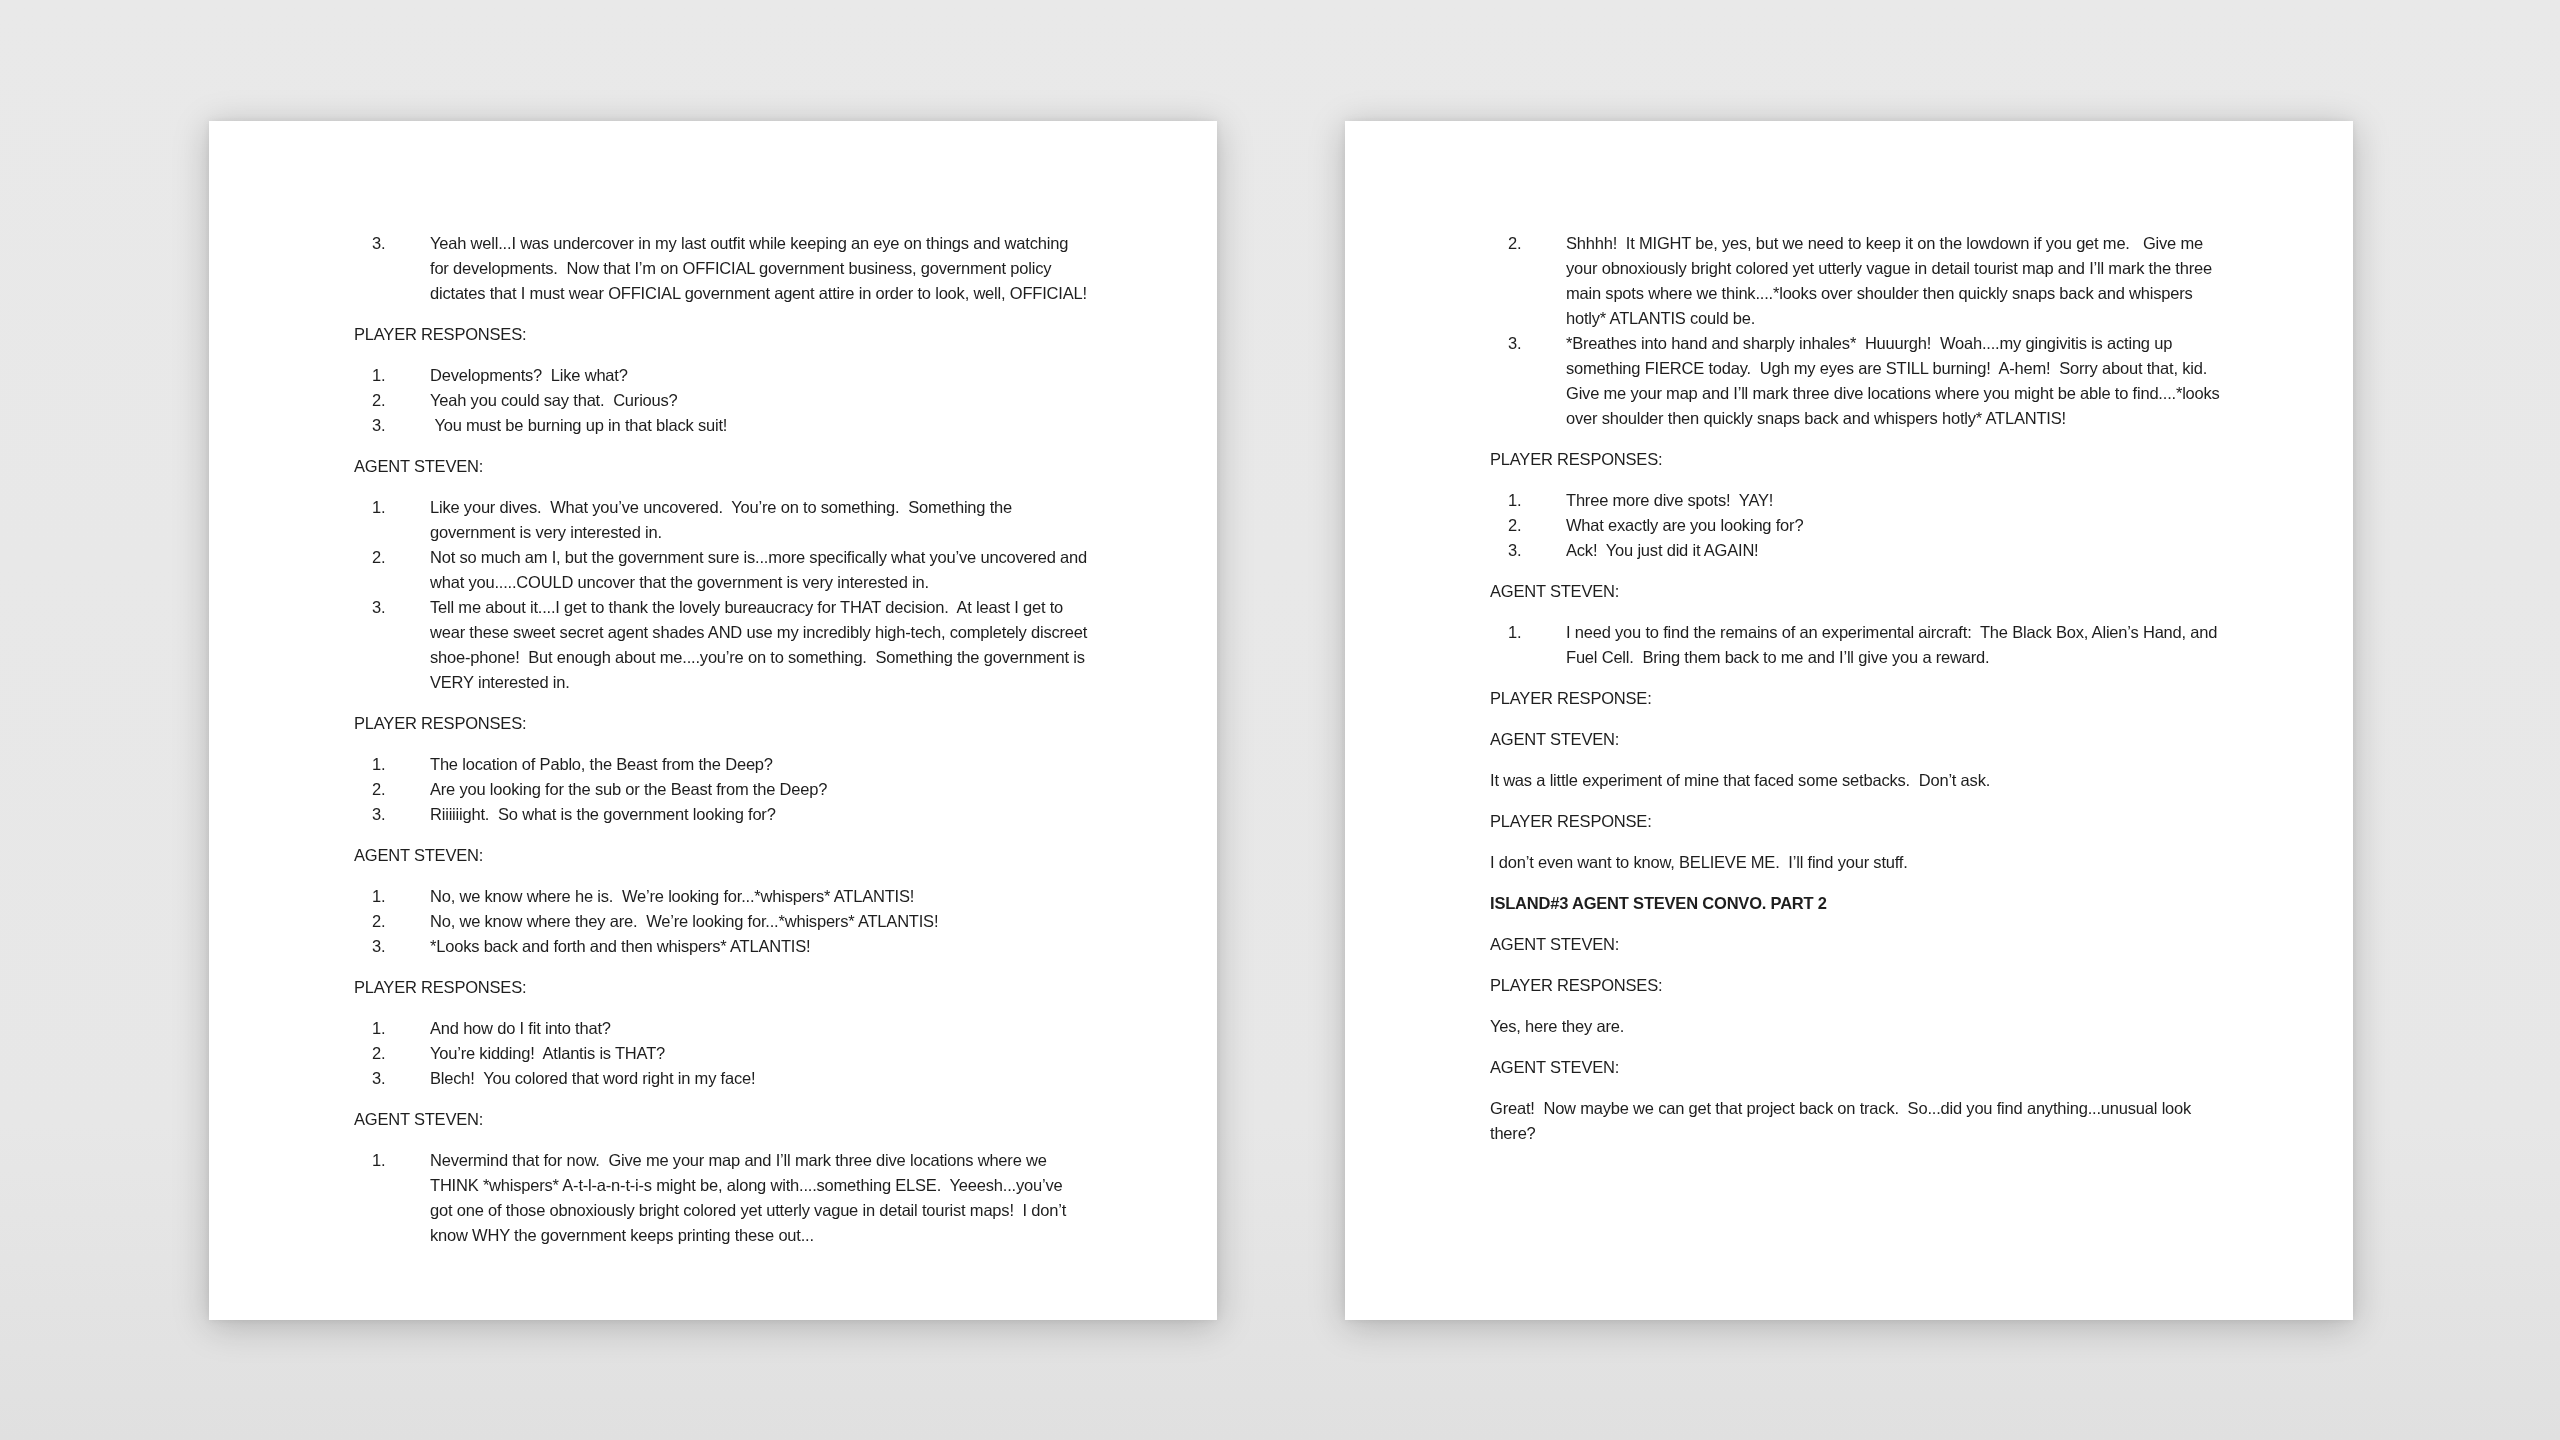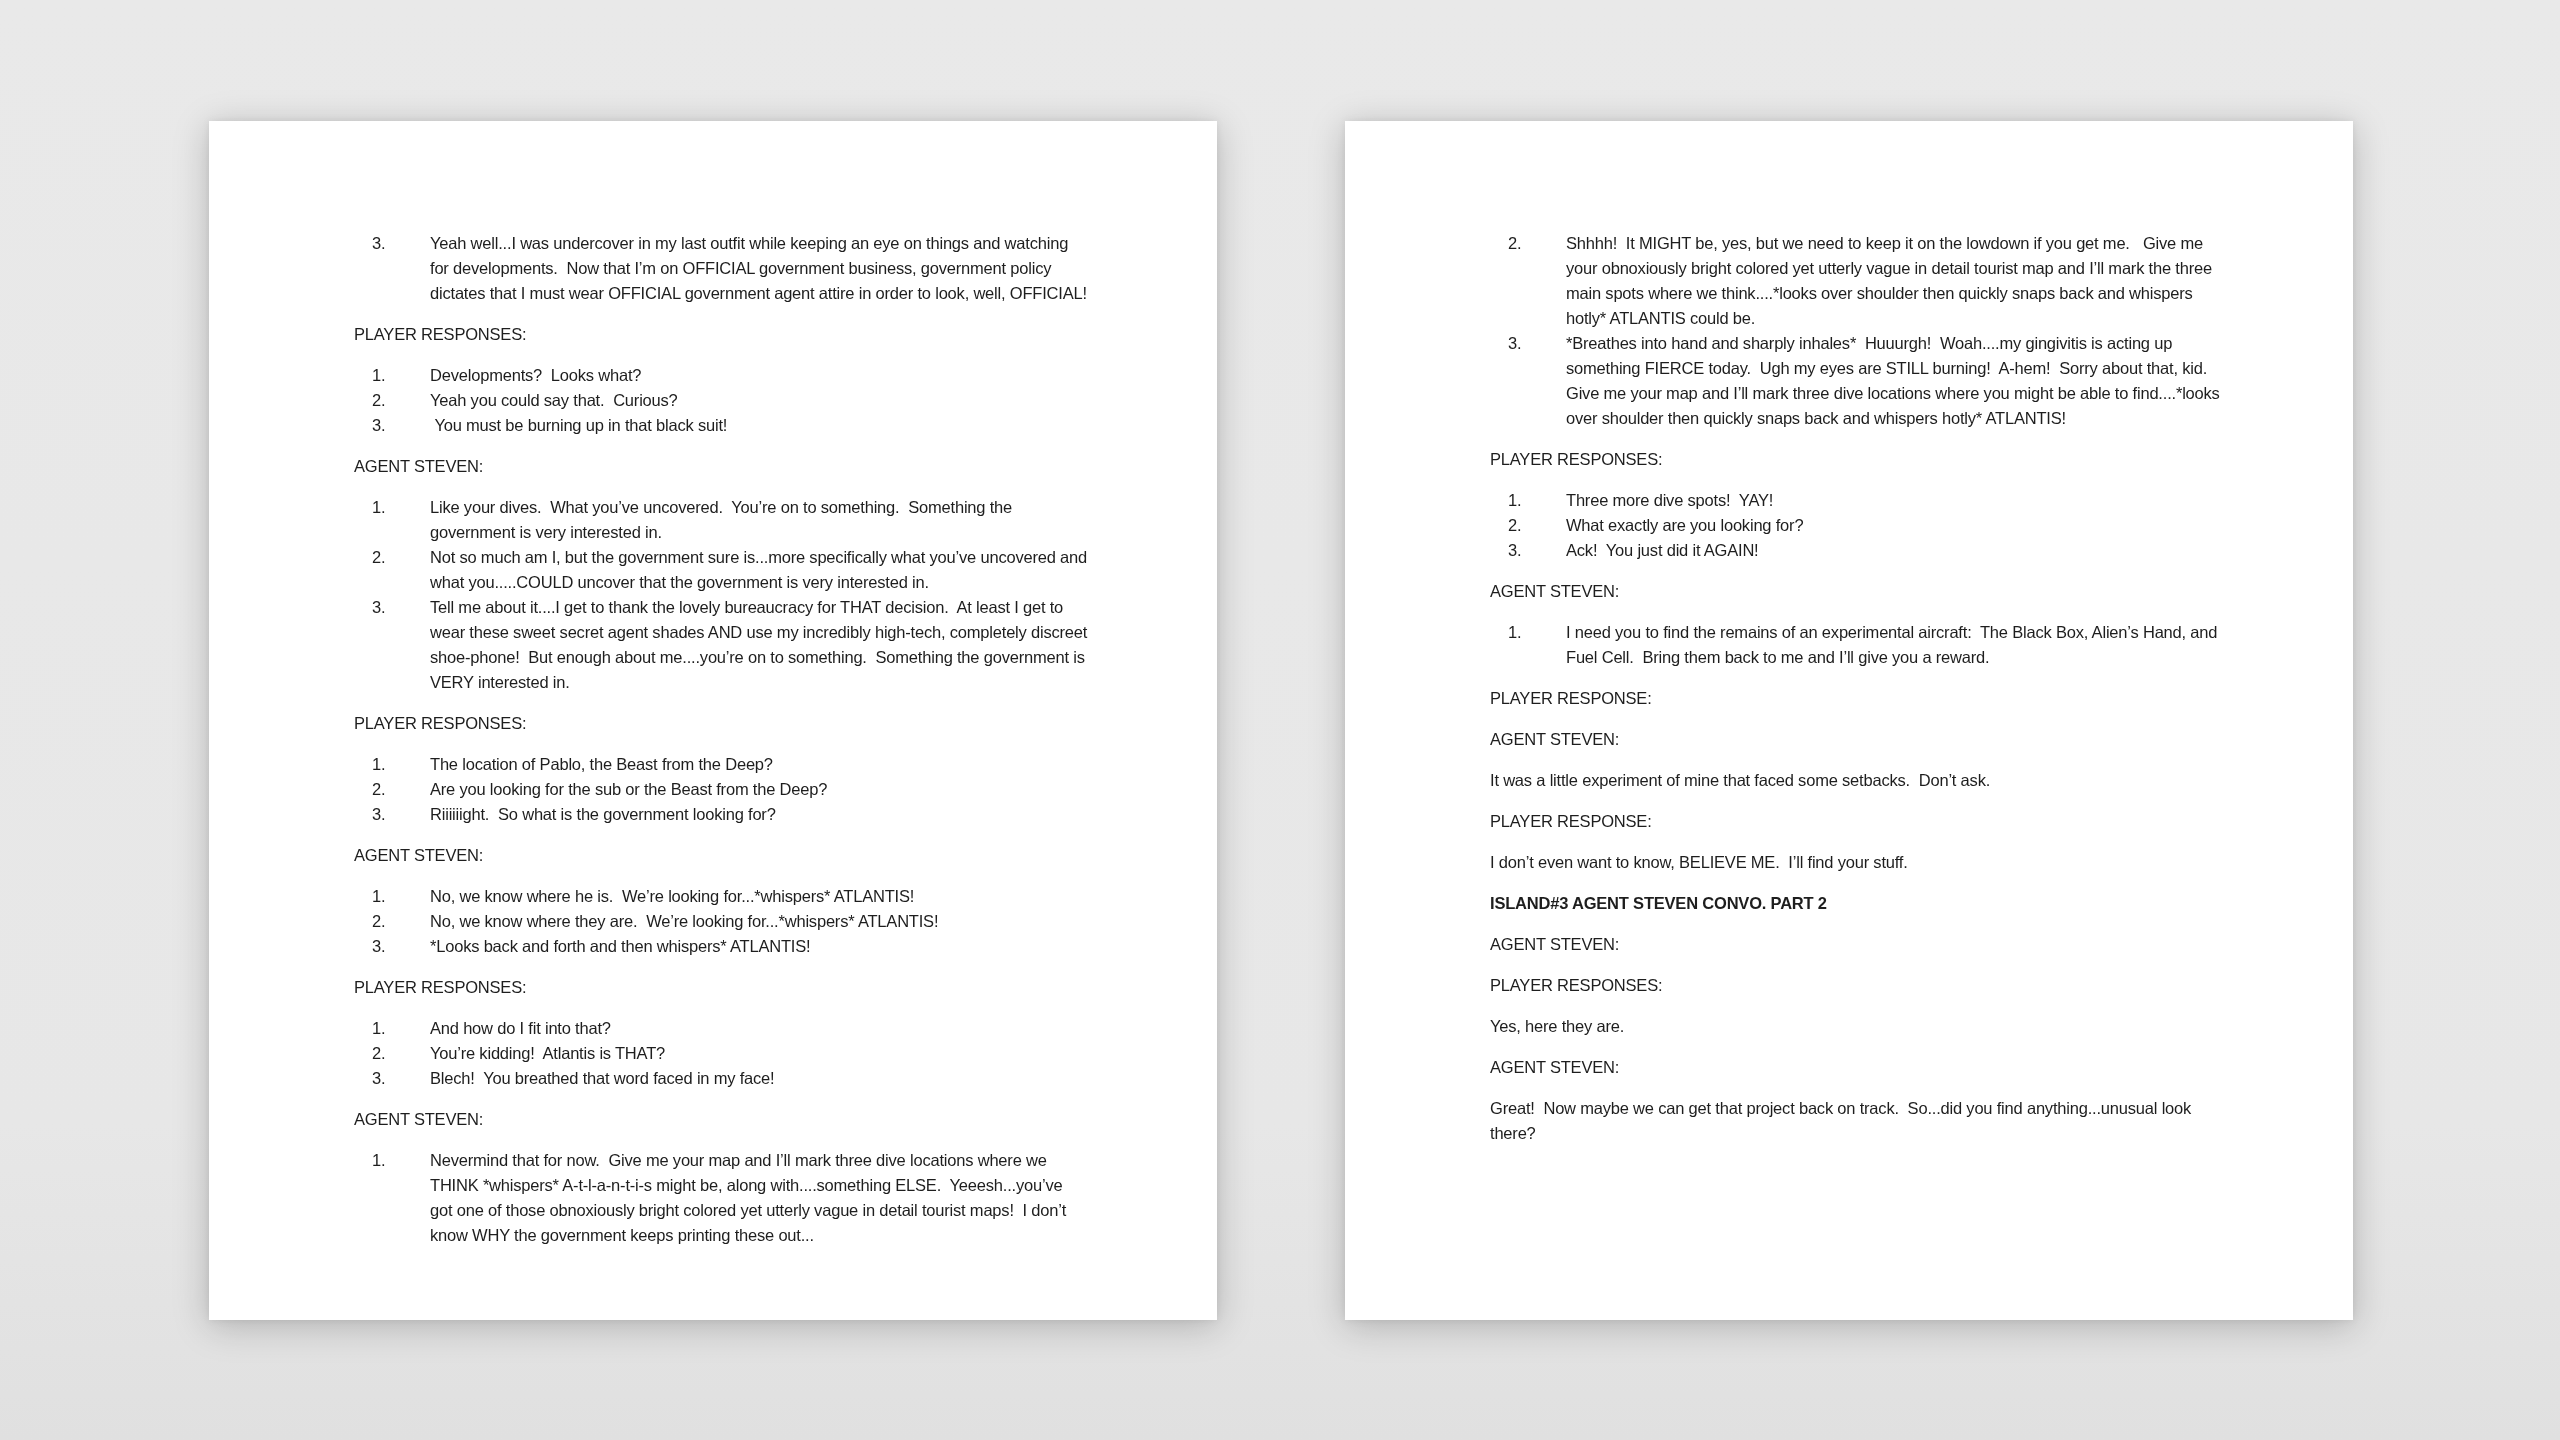--- a/index.html
+++ b/index.html
@@ -51,21 +51,21 @@
           <span class="li-num">3.</span>
           <span class="li-text">Yeah well...I was undercover in my last outfit while keeping an eye on things and watching for developments.  Now that I’m on OFFICIAL government business, government policy dictates that I must wear OFFICIAL government agent attire in order to look, well, OFFICIAL!</span>
         </div>
       </div>
 
       <p class="hdr">PLAYER RESPONSES:</p>
 
       <div class="list">
         <div class="li">
           <span class="li-num">1.</span>
-          <span class="li-text">Developments?  Looks what?</span>
+          <span class="li-text">Developments?  Like what?</span>
         </div>
         <div class="li">
           <span class="li-num">2.</span>
           <span class="li-text">Yeah you could say that.  Curious?</span>
         </div>
         <div class="li">
           <span class="li-num">3.</span>
           <span class="li-text"> You must be burning up in that black suit!</span>
         </div>
       </div>
@@ -127,21 +127,21 @@
         <div class="li">
           <span class="li-num">1.</span>
           <span class="li-text">And how do I fit into that?</span>
         </div>
         <div class="li">
           <span class="li-num">2.</span>
           <span class="li-text">You’re kidding!  Atlantis is THAT?</span>
         </div>
         <div class="li">
           <span class="li-num">3.</span>
-          <span class="li-text">Blech!  You breathed that word faced in my face!</span>
+          <span class="li-text">Blech!  You colored that word right in my face!</span>
         </div>
       </div>
 
       <p class="hdr">AGENT STEVEN:</p>
 
       <div class="list">
         <div class="li">
           <span class="li-num">1.</span>
           <span class="li-text">Nevermind that for now.  Give me your map and I’ll mark three dive locations where we THINK *whispers* A-t-l-a-n-t-i-s might be, along with....something ELSE.  Yeeesh...you’ve got one of those obnoxiously bright colored yet utterly vague in detail tourist maps!  I don’t know WHY the government keeps printing these out...</span>
         </div>

